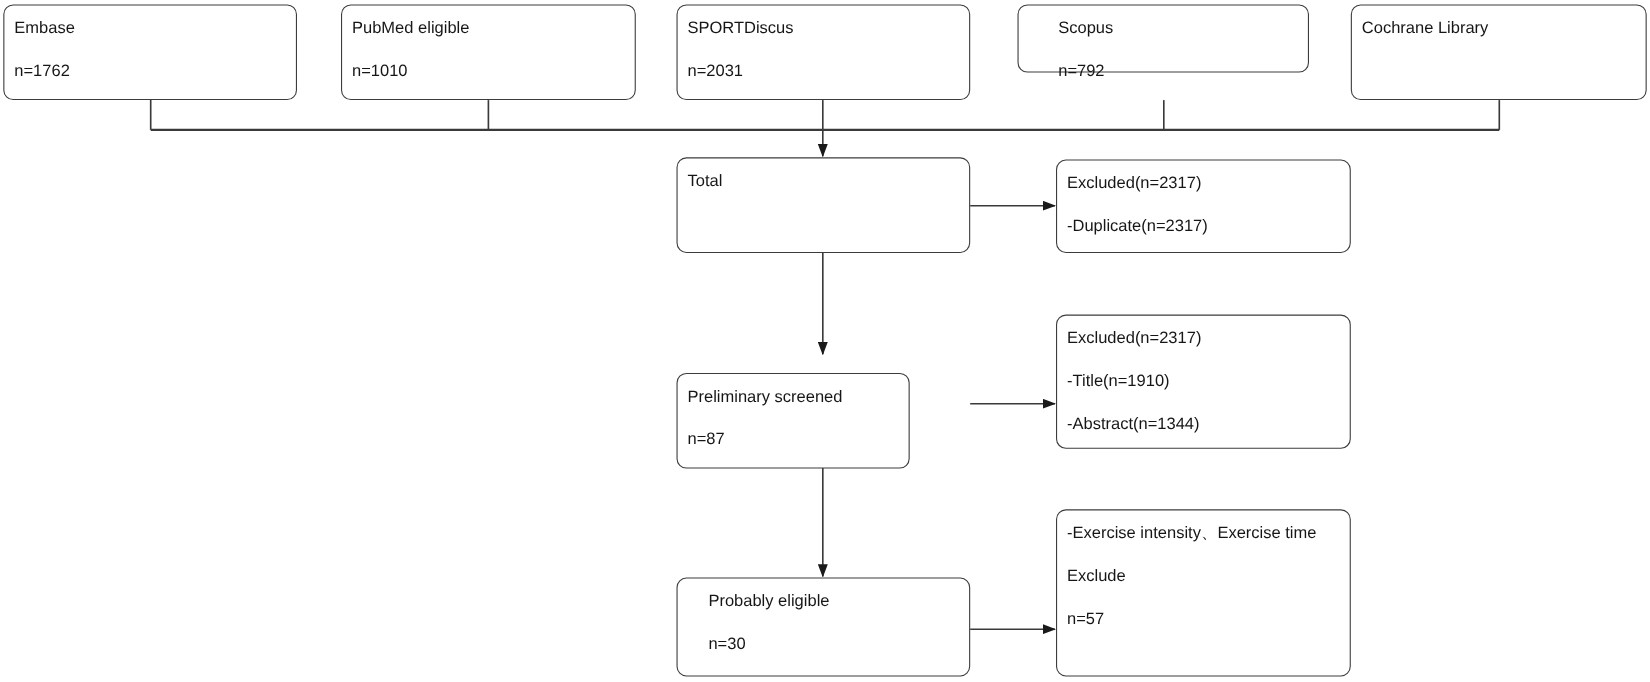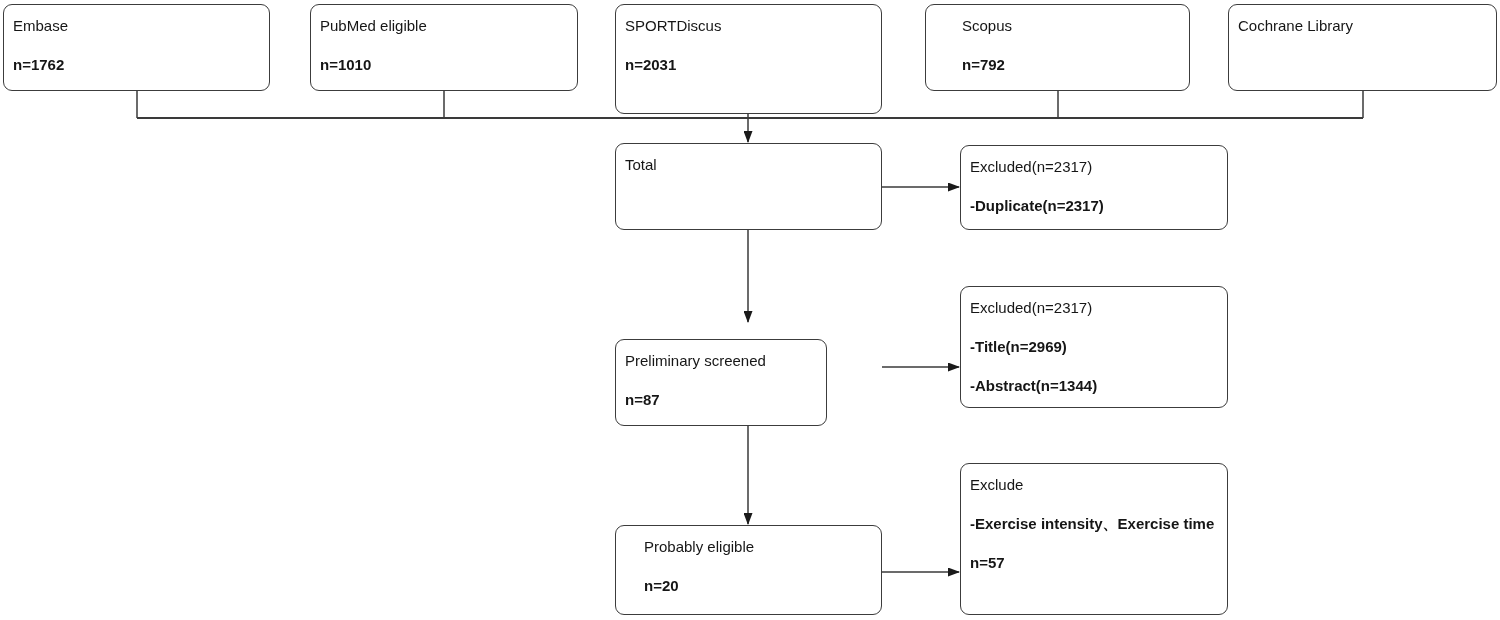--- a/index.html
+++ b/index.html
@@ -33,27 +33,26 @@
     padding: 10px 8px 6px 9px;
     color: #161616;
     font-size: 15px;
     line-height: 22px;
   }
   .box .line {
     white-space: normal;
   }
   .box .line + .line {
     margin-top: 17px;
-    font-weight: bold;
   }
   
   .b-embase      { left: 3px;    top: 4px;   width: 267px; height: 87px; }
   .b-pubmed     { left: 310px;  top: 4px;   width: 268px; height: 87px; }
-  .b-sportdiscus { left: 615px;  top: 4px;   width: 267px; height: 110px; }
-  .b-scopus      { left: 925px;  top: 4px;   width: 265px; height: 87px; padding-left: 36px; }
+  .b-sportdiscus { left: 615px;  top: 4px;   width: 267px; height: 87px; }
+  .b-scopus      { left: 925px;  top: 4px;   width: 265px; height: 62px; padding-left: 36px; }
   .b-cochrane    { left: 1228px; top: 4px;   width: 269px; height: 87px; }
   
   .b-total       { left: 615px;  top: 143px; width: 267px; height: 87px; }
   .b-preliminary { left: 615px;  top: 339px; width: 212px; height: 87px; }
   .b-eligible    { left: 615px;  top: 525px; width: 267px; height: 90px; padding-left: 28px; }
   
   .b-excl-dup    { left: 960px;  top: 145px; width: 268px; height: 85px; }
   .b-excl-title  { left: 960px;  top: 286px; width: 268px; height: 122px; }
   .b-excl-exer   { left: 960px;  top: 463px; width: 268px; height: 152px; }
 </style>
@@ -107,31 +106,31 @@
 
   <div class="box b-total">
     <div class="line">Total</div>
   </div>
   <div class="box b-preliminary">
     <div class="line">Preliminary screened</div>
     <div class="line">n=87</div>
   </div>
   <div class="box b-eligible">
     <div class="line">Probably eligible</div>
-    <div class="line">n=20</div>
+    <div class="line">n=30</div>
   </div>
 
   <div class="box b-excl-dup">
     <div class="line">Excluded(n=2317)</div>
     <div class="line">-Duplicate(n=2317)</div>
   </div>
   <div class="box b-excl-title">
     <div class="line">Excluded(n=2317)</div>
-    <div class="line">-Title(n=2969)</div>
+    <div class="line">-Title(n=1910)</div>
     <div class="line">-Abstract(n=1344)</div>
   </div>
   <div class="box b-excl-exer">
+    <div class="line">-Exercise intensity、Exercise time</div>
     <div class="line">Exclude</div>
-    <div class="line">-Exercise intensity、Exercise time</div>
     <div class="line">n=57</div>
   </div>
 
 </div>
 
 </body></html>

